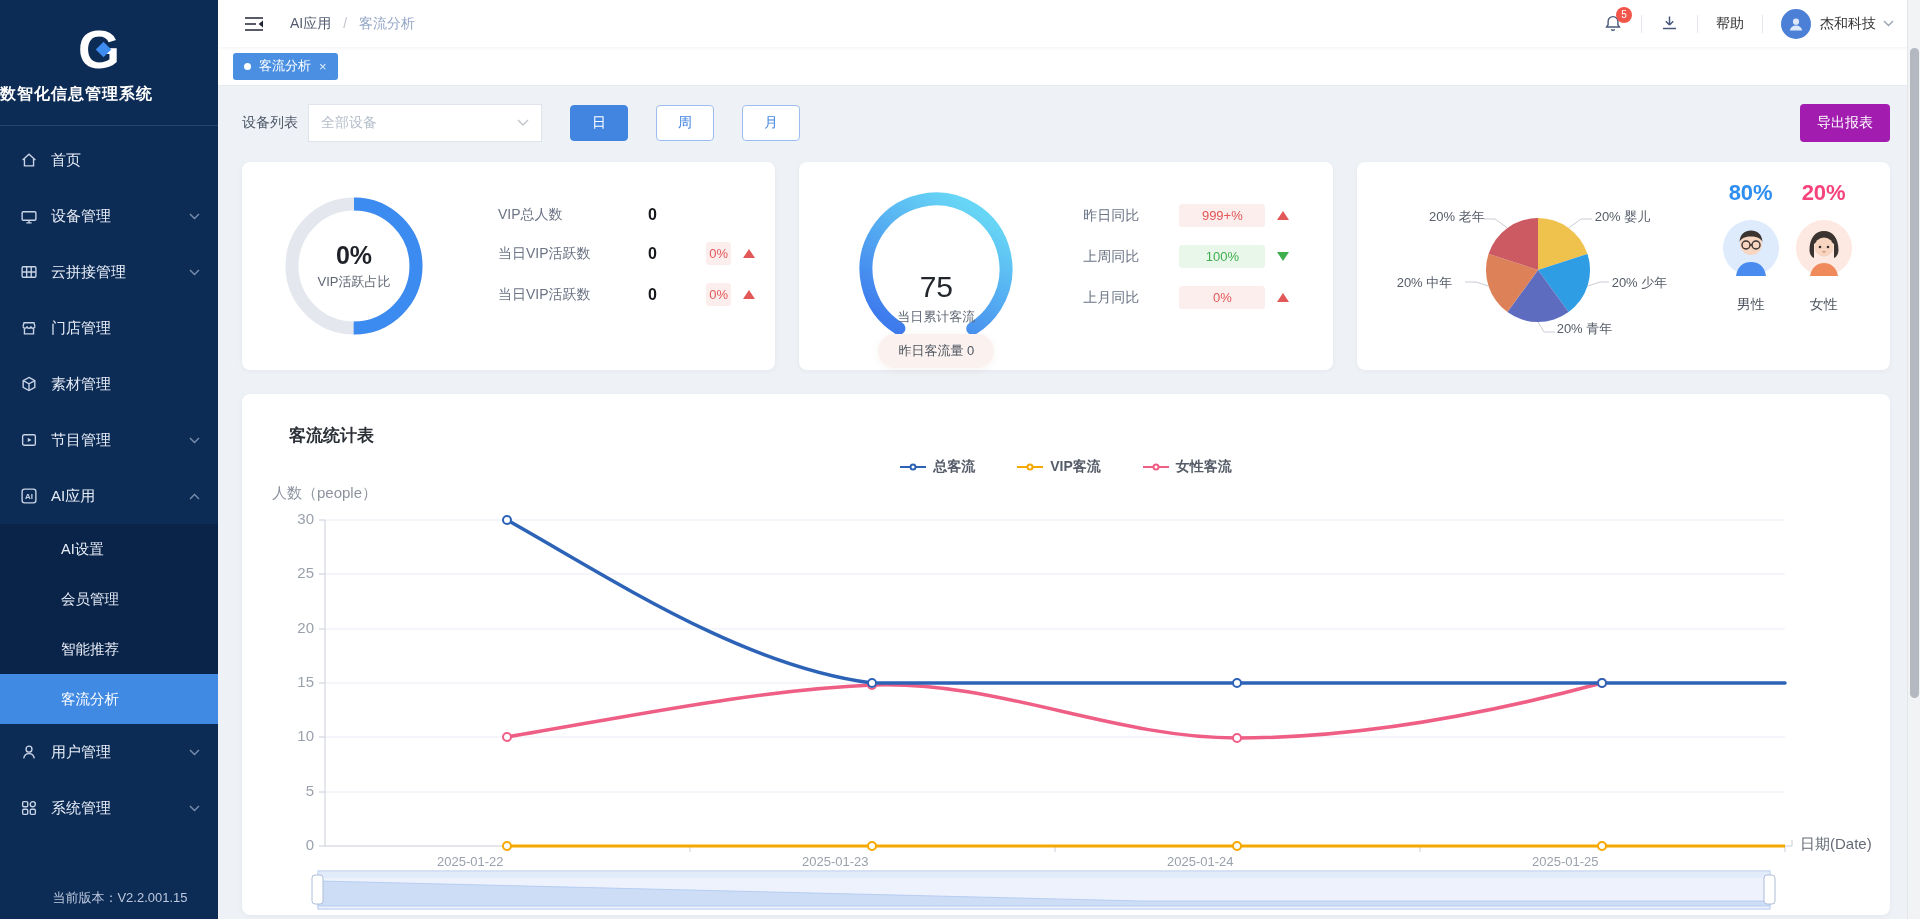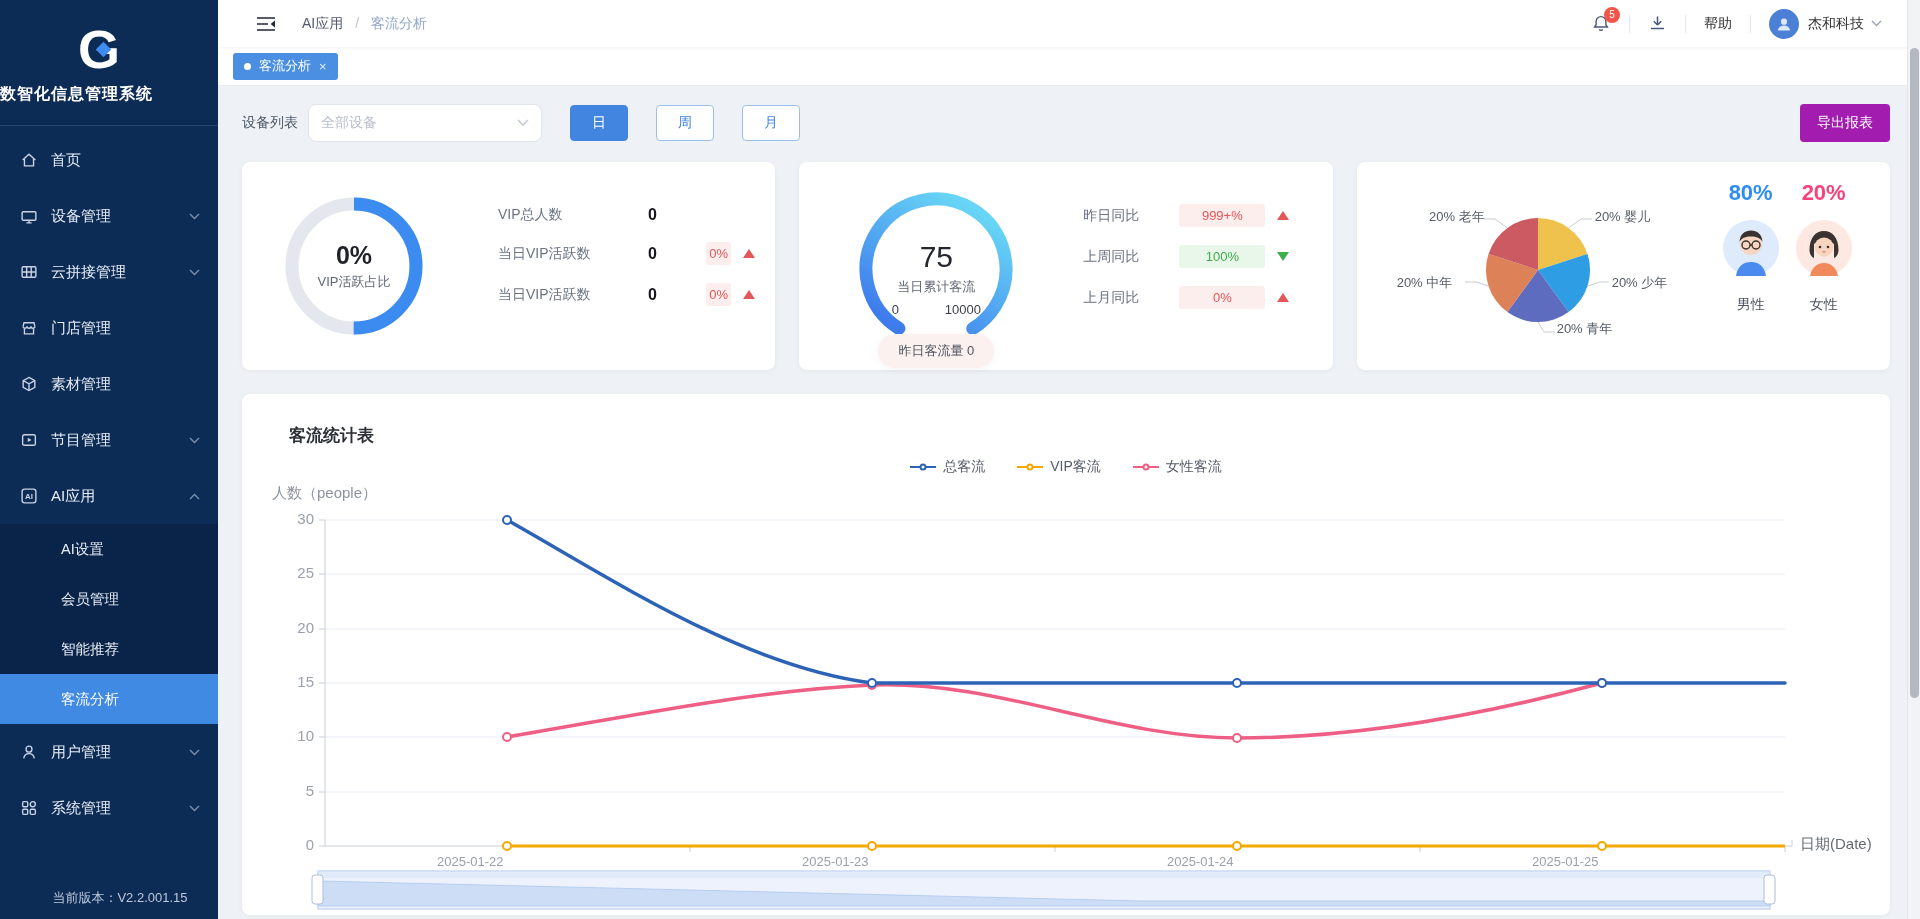--- a/index.html
+++ b/index.html
@@ -17,21 +17,21 @@
   .menu-item { display:flex; align-items:center; height:56px; padding:0 18px 0 20px; color:#e7edf7; font-size:15px; cursor:pointer; }
   .menu-item .mi-icon { width:18px; height:18px; margin-right:13px; display:inline-flex; }
   .menu-item .mi-label { flex:1; }
   .menu-item .chev { width:11px; height:7px; opacity:.75; }
   .submenu .menu-item { height:50px; padding-left:61px; font-size:14.5px; background:#0a2449; }
   .submenu .menu-item.active { background:#418ae4; color:#fff; }
   .version { position:absolute; bottom:12px; width:100%; text-align:center; padding-left:22px; color:#bcc8dd; font-size:13px; }
 
   
   .main { margin-left:218px; height:919px; position:relative; }
-  .header { height:47px; background:#fff; display:flex; align-items:center; padding:0 38px; position:relative; z-index:10;
+  .header { height:47px; background:#fff; display:flex; align-items:center; padding:0 26px; position:relative; z-index:10;
     box-shadow:0 1px 3px rgba(20,40,80,.06); }
   .collapse { width:20px; height:16px; margin-right:26px; cursor:pointer; display:inline-flex; }
   .crumb { font-size:14px; color:#515a6e; }
   .crumb .sep { color:#c0c4cc; margin:0 8px; }
   .crumb .cur { color:#92a5c6; }
   .header .right { margin-left:auto; display:flex; align-items:center; }
   .hdr-divider { width:1px; height:18px; background:#e4e7ee; margin:0 18px; }
   .bell-wrap { position:relative; cursor:pointer; display:inline-flex; }
   .badge { position:absolute; top:-7px; right:-9px; min-width:16px; height:16px; border-radius:8px; background:#f2564a;
     color:#fff; font-size:10px; line-height:16px; text-align:center; padding:0 3px; }
@@ -44,21 +44,21 @@
   .tab-pill { display:inline-flex; align-items:center; gap:8px; background:#4a8fe2; color:#fff; height:27px; border-radius:3px;
     padding:0 11px; font-size:13px; cursor:pointer; }
   .tab-dot { width:7px; height:7px; border-radius:50%; background:#fff; }
   .tab-close { font-size:13px; opacity:.85; cursor:pointer; }
 
   .content { padding:18px 30px 0 24px; }
 
   
   .filter-row { display:flex; align-items:center; height:38px; }
   .f-label { font-size:14px; color:#4e5969; margin-right:10px; }
-  .select { width:234px; height:38px; background:#fff; border:1px solid #dfe3ea; border-radius:8px; display:flex; align-items:center;
+  .select { width:234px; height:38px; background:#fff; border:1px solid #dfe3ea; border-radius:0; display:flex; align-items:center;
     padding:0 12px; cursor:pointer; }
   .select .ph { color:#b7bfcc; font-size:14px; flex:1; }
   .rng { width:58px; height:36px; border-radius:4px; font-size:14px; margin-left:28px; cursor:pointer;
     display:inline-flex; align-items:center; justify-content:center; }
   .rng.active { background:#4285e0; color:#fff; border:1px solid #4285e0; }
   .rng.ghost { background:#fff; color:#4285e0; border:1px solid #9dbdf0; }
   .export-btn { margin-left:auto; width:90px; height:38px; background:#a21caf; color:#fff; font-size:14px; border:none;
     border-radius:4px; cursor:pointer; }
 
   
@@ -79,42 +79,42 @@
   .donut-center { position:absolute; inset:0; display:flex; flex-direction:column; align-items:center; justify-content:center; }
   .donut-center .v { font-size:25px; font-weight:bold; color:#1e2228; }
   .donut-center .l { font-size:13px; color:#5f6674; margin-top:3px; }
   .card1-rows { position:absolute; left:256px; top:44px; right:20px; }
   .card1-rows .lbl { flex:0 0 150px; }
   .card1-rows .val { flex:0 0 58px; }
 
   
   .gauge-wrap { position:absolute; left:52px; top:22px; width:170px; height:170px; }
   .gauge-center { position:absolute; inset:0; text-align:center; }
-  .gauge-center .v { display:block; font-size:30px; color:#23262d; margin-top:56px; }
+  .gauge-center .v { display:block; font-size:30px; color:#23262d; margin-top:86px; }
   .gauge-center .l { display:block; font-size:13px; color:#5f6674; margin-top:4px; }
   .gauge-minmax { display:flex; justify-content:center; gap:46px; font-size:13px; color:#3c414b; margin-top:6px; }
   .gauge-pill { position:absolute; left:52px; top:172px; width:170px; text-align:center; }
   .gauge-pill span { display:inline-block; background:#fbf2ef; border-radius:17px; padding:8px 20px; font-size:13px; color:#4e5560;
     box-shadow:0 2px 8px rgba(120,80,60,.06); }
   .card2-rows { position:absolute; left:284px; top:42px; right:16px; }
   .card2-rows .lbl { flex:0 0 96px; }
 
   
   .pie-svg { position:absolute; left:121px; top:48px; overflow:visible; }
   .pie-label { position:absolute; font-size:13px; color:#555c68; white-space:nowrap; }
   .gender-col { position:absolute; width:70px; text-align:center; }
   .g-pct { font-size:22px; font-weight:bold; }
   .g-pct.m { color:#2e8ef0; } .g-pct.f { color:#f5447c; }
   .g-avatar { margin-top:14px; display:inline-flex; }
   .g-label { display:block; margin-top:16px; font-size:14px; color:#4e5560; }
 
   
   .chart-card { margin-top:24px; height:521px; background:#fff; border-radius:8px; box-shadow:0 1px 5px rgba(31,45,80,.05); position:relative; }
   .chart-title { position:absolute; left:47px; top:30px; font-size:17px; font-weight:bold; color:#2b2f36; }
-  .legend { position:absolute; top:64px; left:0; width:100%; display:flex; justify-content:center; gap:32px; }
+  .legend { position:absolute; top:64px; left:0; width:100%; display:flex; justify-content:center; gap:42px;font-weight:bold; }
   .legend-item { display:flex; align-items:center; gap:7px; cursor:pointer; }
   .lmark { position:relative; width:26px; height:2px; }
   .lmark i { position:absolute; left:50%; top:50%; transform:translate(-50%,-50%); width:7px; height:7px; border-radius:50%;
     background:#fff; border:2px solid; display:block; }
   .legend-item .ltxt { font-size:14px; color:#555c68; }
   .chart-svg { position:absolute; left:0; top:0; }
   .ytick { position:absolute; left:26px; width:46px; text-align:right; font-size:15px; color:#9aa1ac; }
   .xtick { position:absolute; width:140px; text-align:left; font-size:13px; color:#9aa1ac; top:460px; }
   .axis-name-y { position:absolute; left:30px; top:90px; font-size:15px; color:#8d939e; }
   .axis-name-x { position:absolute; left:1558px; top:441px; font-size:15px; color:#666c76; }

